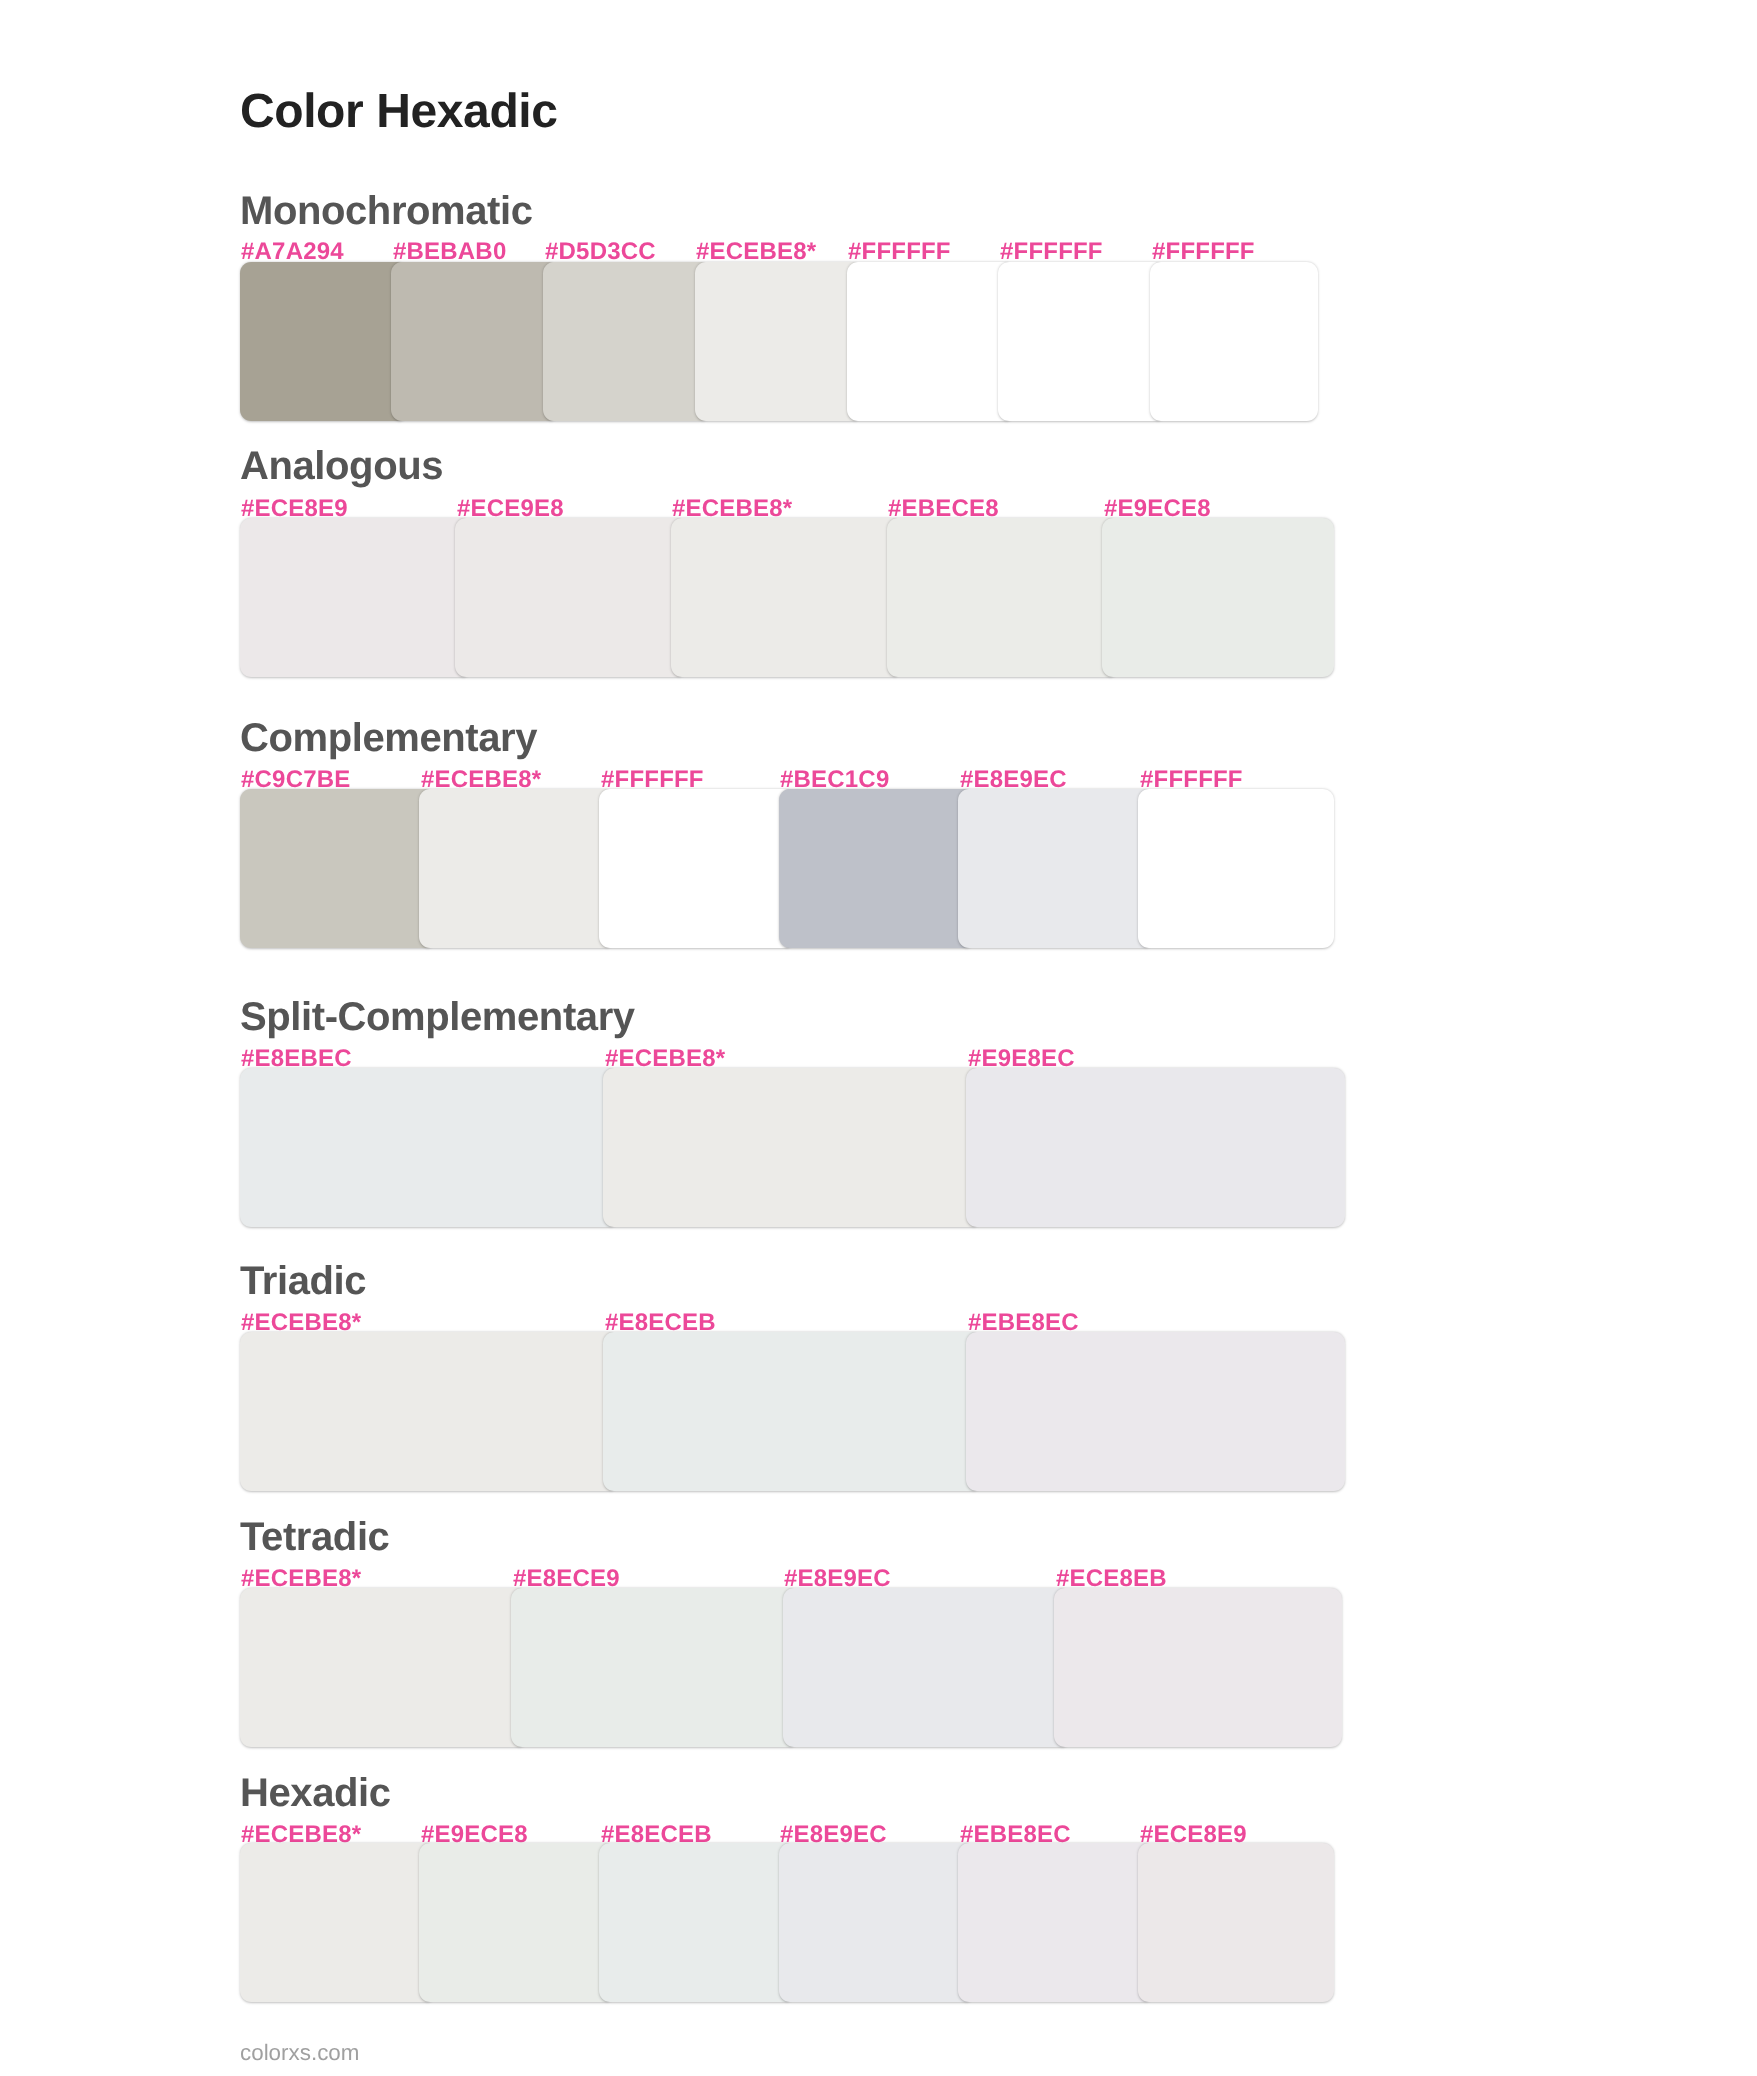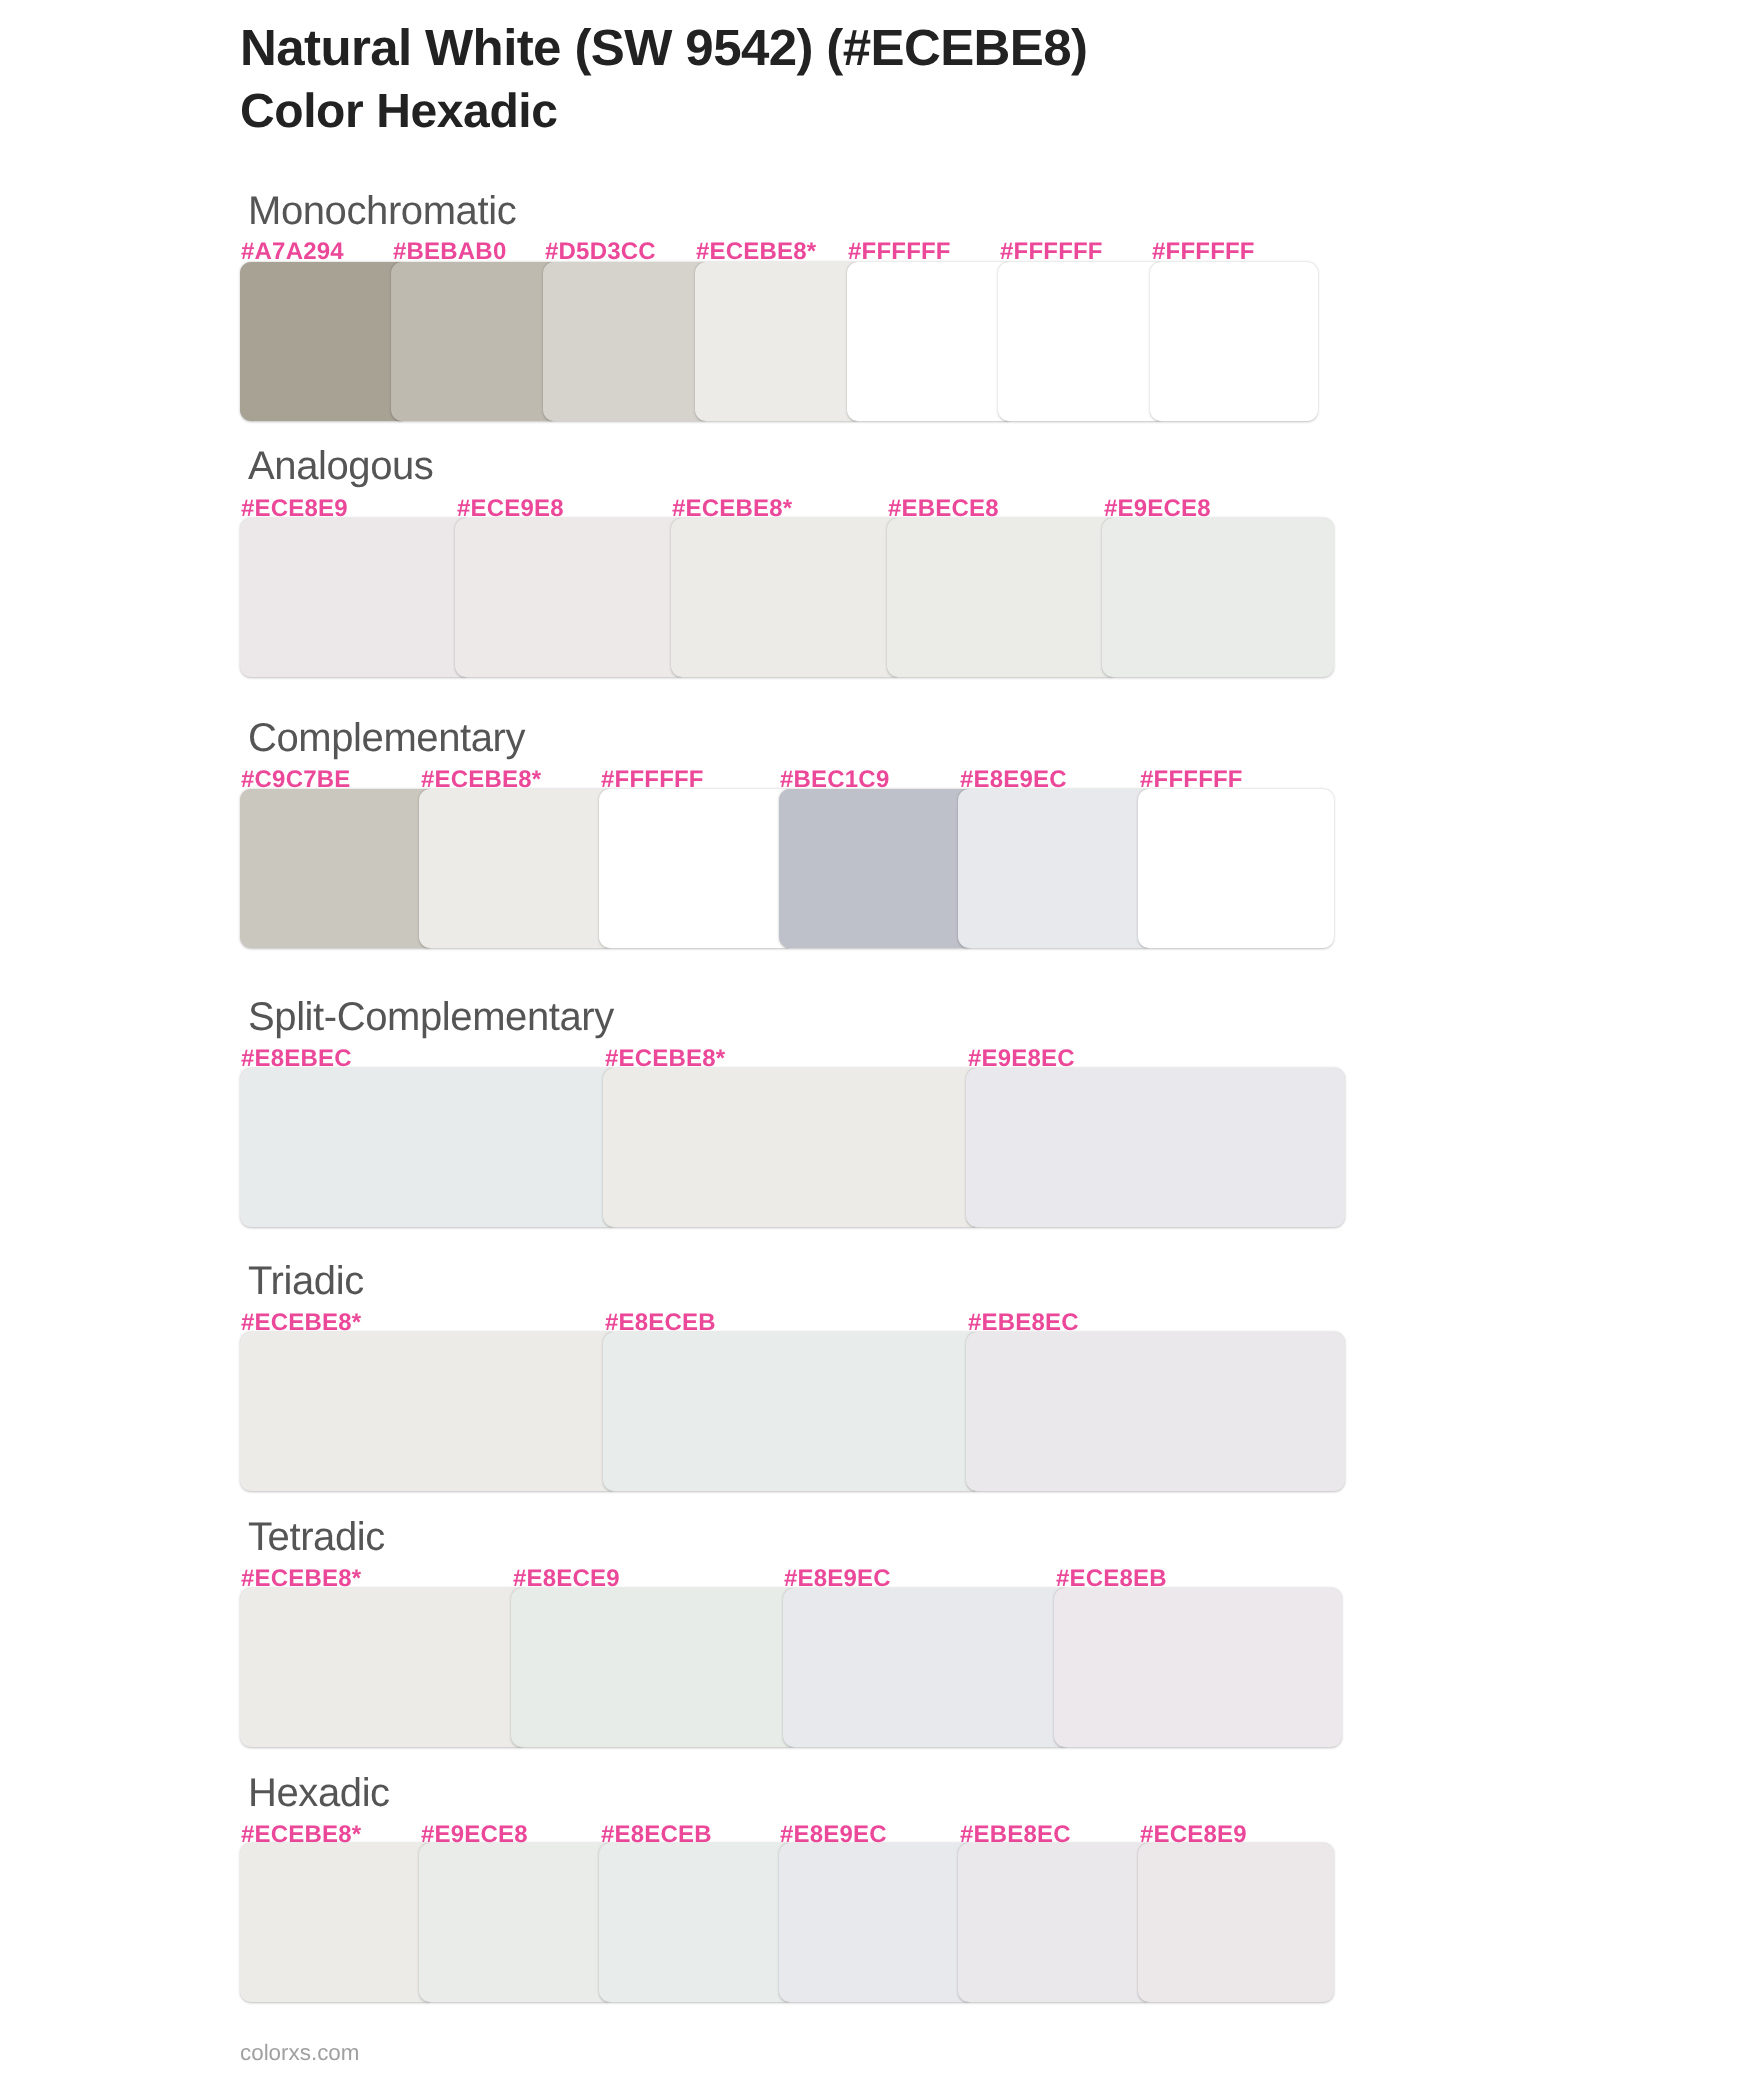--- a/index.html
+++ b/index.html
@@ -3,33 +3,32 @@
 <meta charset="utf-8">
 <title>Color Palette</title>
 <style>
   html,body{margin:0;padding:0;background:#ffffff;}
   h1,h2,h3,p,div{margin:0;padding:0;font-weight:inherit;font-size:inherit;}
   body{width:1757px;height:2077px;font-family:"Liberation Sans",sans-serif;
        -webkit-font-smoothing:antialiased;text-rendering:geometricPrecision;}
   .page{position:relative;width:1757px;height:2077px;overflow:hidden;background:#fff;}
   .title{position:absolute;transform:translateZ(0);left:240px;font-size:51px;font-weight:700;color:#222222;letter-spacing:-0.6px;white-space:nowrap;line-height:1;}
   .subtitle{position:absolute;transform:translateZ(0);left:240px;font-size:48px;font-weight:700;color:#222222;letter-spacing:-0.4px;white-space:nowrap;line-height:1;}
-  .sec-title{position:absolute;transform:translateZ(0);left:240px;font-size:40px;font-weight:400;color:#555555;letter-spacing:-0.4px;white-space:nowrap;line-height:1;margin-left:8px;}
+  .sec-title{position:absolute;transform:translateZ(0);left:240px;font-size:40px;font-weight:700;color:#555555;letter-spacing:-0.4px;white-space:nowrap;line-height:1;}
   .sec{position:absolute;left:0;top:0;width:1757px;height:0;}
   .sw-row{position:absolute;left:0;top:0;width:1757px;height:0;}
   .sw{position:absolute;height:159px;border-radius:11.2px;
       box-shadow:0 0.8px 2.4px rgba(0,0,0,0.25);}
   .lbl{position:absolute;transform:translateZ(0);font-size:24px;font-weight:700;color:#ec4899;letter-spacing:0.2px;white-space:nowrap;line-height:1;}
   .footer{position:absolute;transform:translateZ(0);left:240px;font-size:22.4px;font-weight:400;color:#a0a0a0;line-height:1;white-space:nowrap;}
 </style>
 </head>
 <body>
 
 <div class="page">
-  <h1 class="title" style="top: 21.6px;">Natural White (SW 9542) (#ECEBE8)</h1>
   <h2 class="subtitle" style="top: 88px;">Color Hexadic</h2>
   <div id="sections">
       <div class="sec">
         <div class="sec-title" style="top: 191px;">Monochromatic</div>
         <div class="sw-row">
           <div class="lbl" style="left: 241px; top: 240px;">#A7A294</div>
           <div class="sw" title="#A7A294" style="left: 240px; top: 262px; width: 168px; background: rgb(167, 162, 148); z-index: 10;"></div>
           <div class="lbl" style="left: 393px; top: 240px;">#BEBAB0</div>
           <div class="sw" title="#BEBAB0" style="left: 391px; top: 262px; width: 168px; background: rgb(190, 186, 176); z-index: 11;"></div>
           <div class="lbl" style="left: 545px; top: 240px;">#D5D3CC</div>

